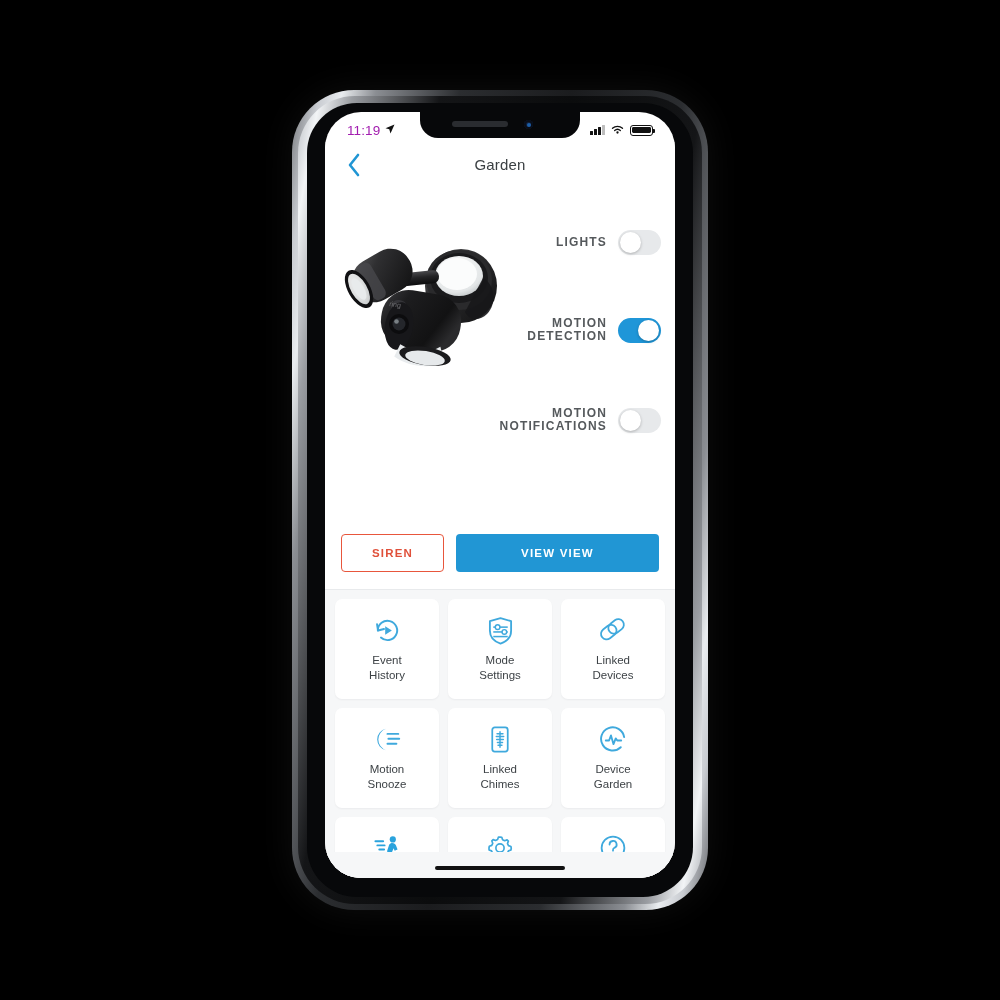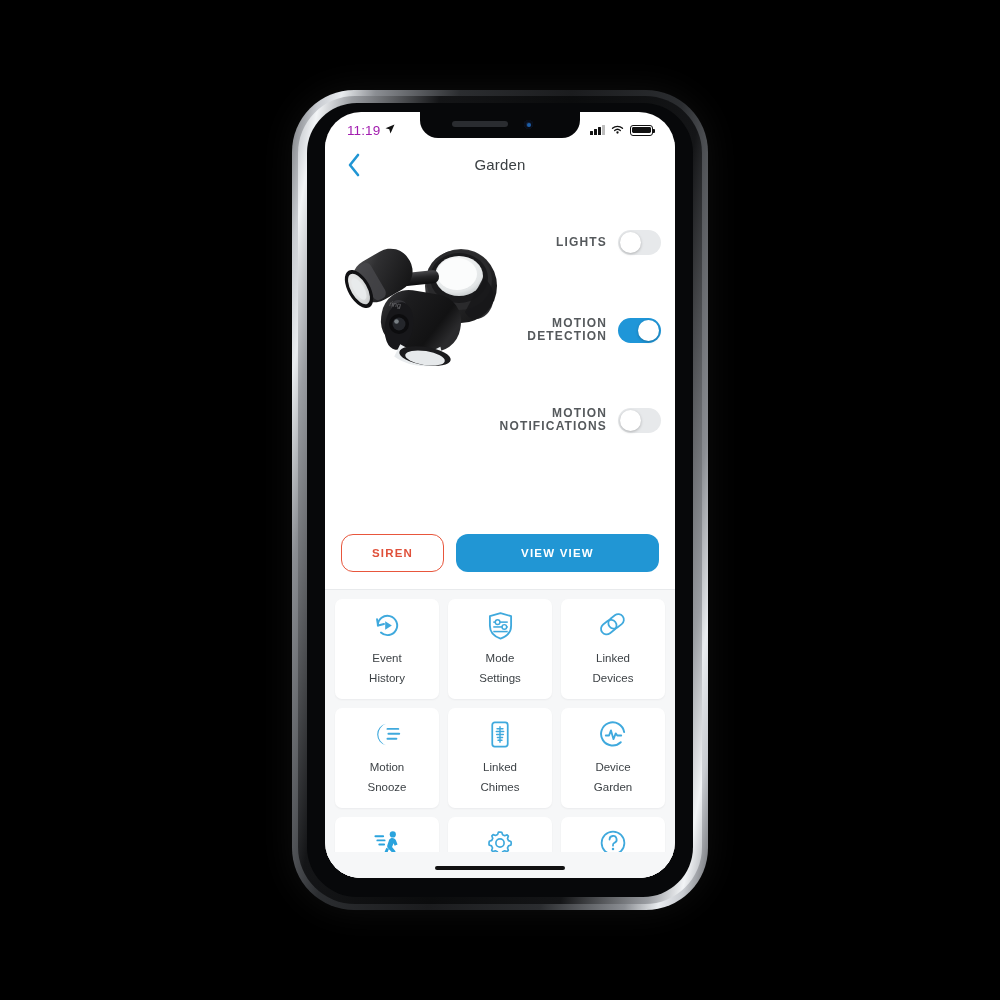--- a/index.html
+++ b/index.html
@@ -151,21 +151,21 @@
   .switch.on b { left: 20px; }
 
   
   .actions {
     position: absolute; top: 404px; left: 0; right: 0; height: 74px;
     background: #fff;
     display: flex; align-items: center; gap: 12px;
     padding: 0 16px;
   }
   .btn {
-    height: 38px; border-radius: 12px;
+    height: 38px; border-radius: 4px;
     display: flex; align-items: center; justify-content: center;
     font-size: 11.5px; font-weight: bold; letter-spacing: 1.2px;
     cursor: pointer;
   }
   .btn-siren {
     flex: 0 0 103px;
     border: 1.6px solid #e8563c; color: #e0503a; background: #fff;
   }
   .btn-live {
     flex: 1 1 auto;
@@ -191,21 +191,21 @@
   .tile {
     background: #fff; border-radius: 7px;
     height: 100px;
     display: flex; flex-direction: column;
     align-items: center; justify-content: center;
     gap: 8px; cursor: pointer;
     box-shadow: 0 1px 2px rgba(16,24,40,0.05);
   }
   .tile .ic { height: 30px; display:flex; align-items:center; justify-content:center; }
   .tile .lbl {
-    font-size: 11.5px; line-height: 20px; color: #3d4246;
+    font-size: 11.5px; line-height: 15px; color: #3d4246;
     text-align: center; white-space: pre-line;
   }
 
   
   .home-ind {
     position: absolute; bottom: 8px; left: 50%; transform: translateX(-50%);
     width: 130px; height: 4.5px; border-radius: 3px; background: #111;
     z-index: 35;
   }
   .screen-mask-bottom{

